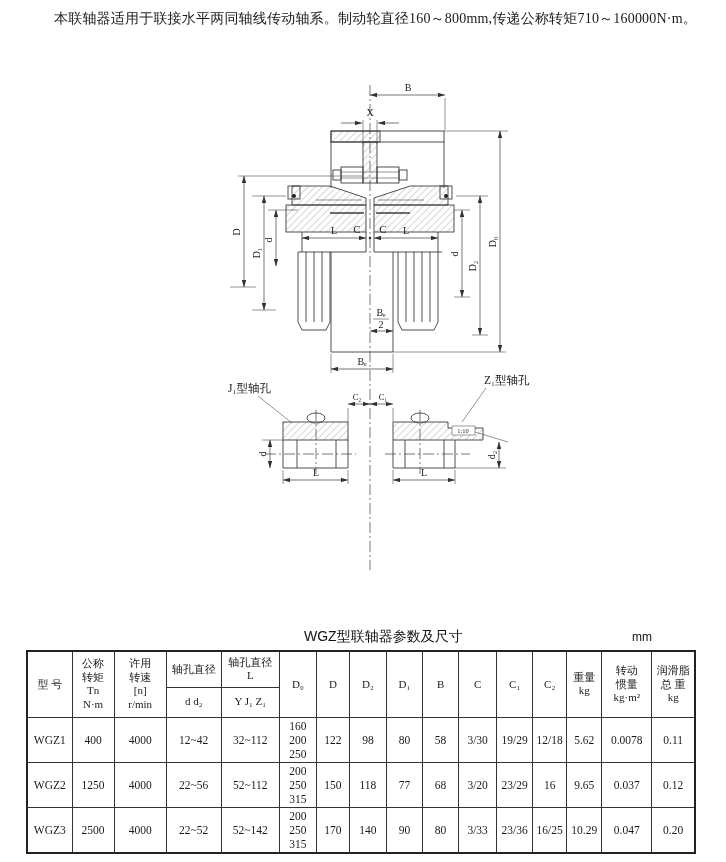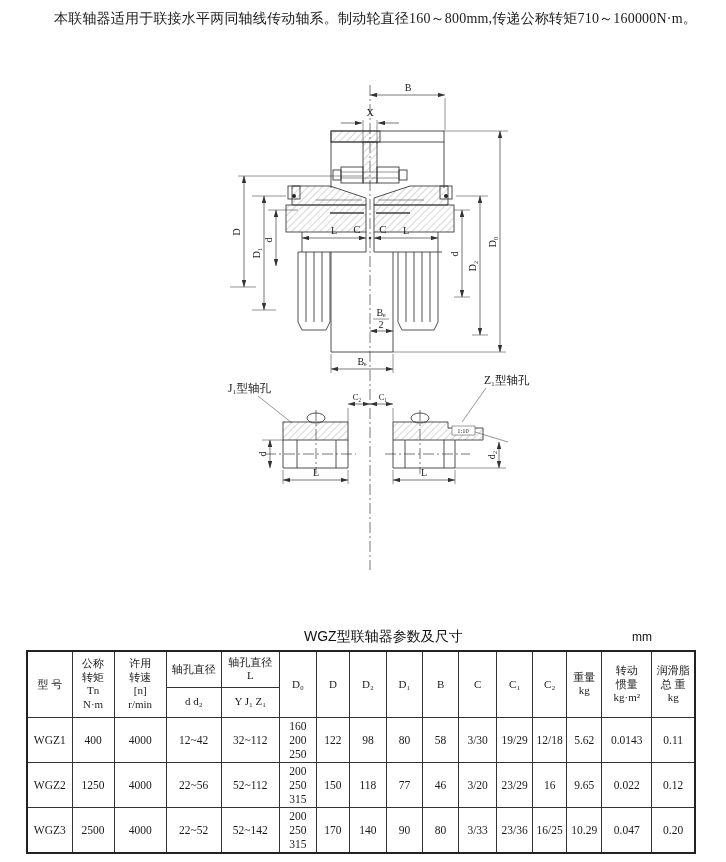--- a/index.html
+++ b/index.html
@@ -291,41 +291,41 @@
 200
 250</td>
     <td>122</td>
     <td>98</td>
     <td>80</td>
     <td>58</td>
     <td>3/30</td>
     <td>19/29</td>
     <td>12/18</td>
     <td>5.62</td>
-    <td>0.0143</td>
+    <td>0.0078</td>
     <td>0.11</td>
   </tr>
   <tr class="dr">
     <td>WGZ2</td>
     <td>1250</td>
     <td>4000</td>
     <td>22~56</td>
     <td>52~112</td>
     <td>200
 250
 315</td>
     <td>150</td>
     <td>118</td>
     <td>77</td>
-    <td>46</td>
+    <td>68</td>
     <td>3/20</td>
     <td>23/29</td>
     <td>16</td>
     <td>9.65</td>
-    <td>0.022</td>
+    <td>0.037</td>
     <td>0.12</td>
   </tr>
   <tr class="dr">
     <td>WGZ3</td>
     <td>2500</td>
     <td>4000</td>
     <td>22~52</td>
     <td>52~142</td>
     <td>200
 250

